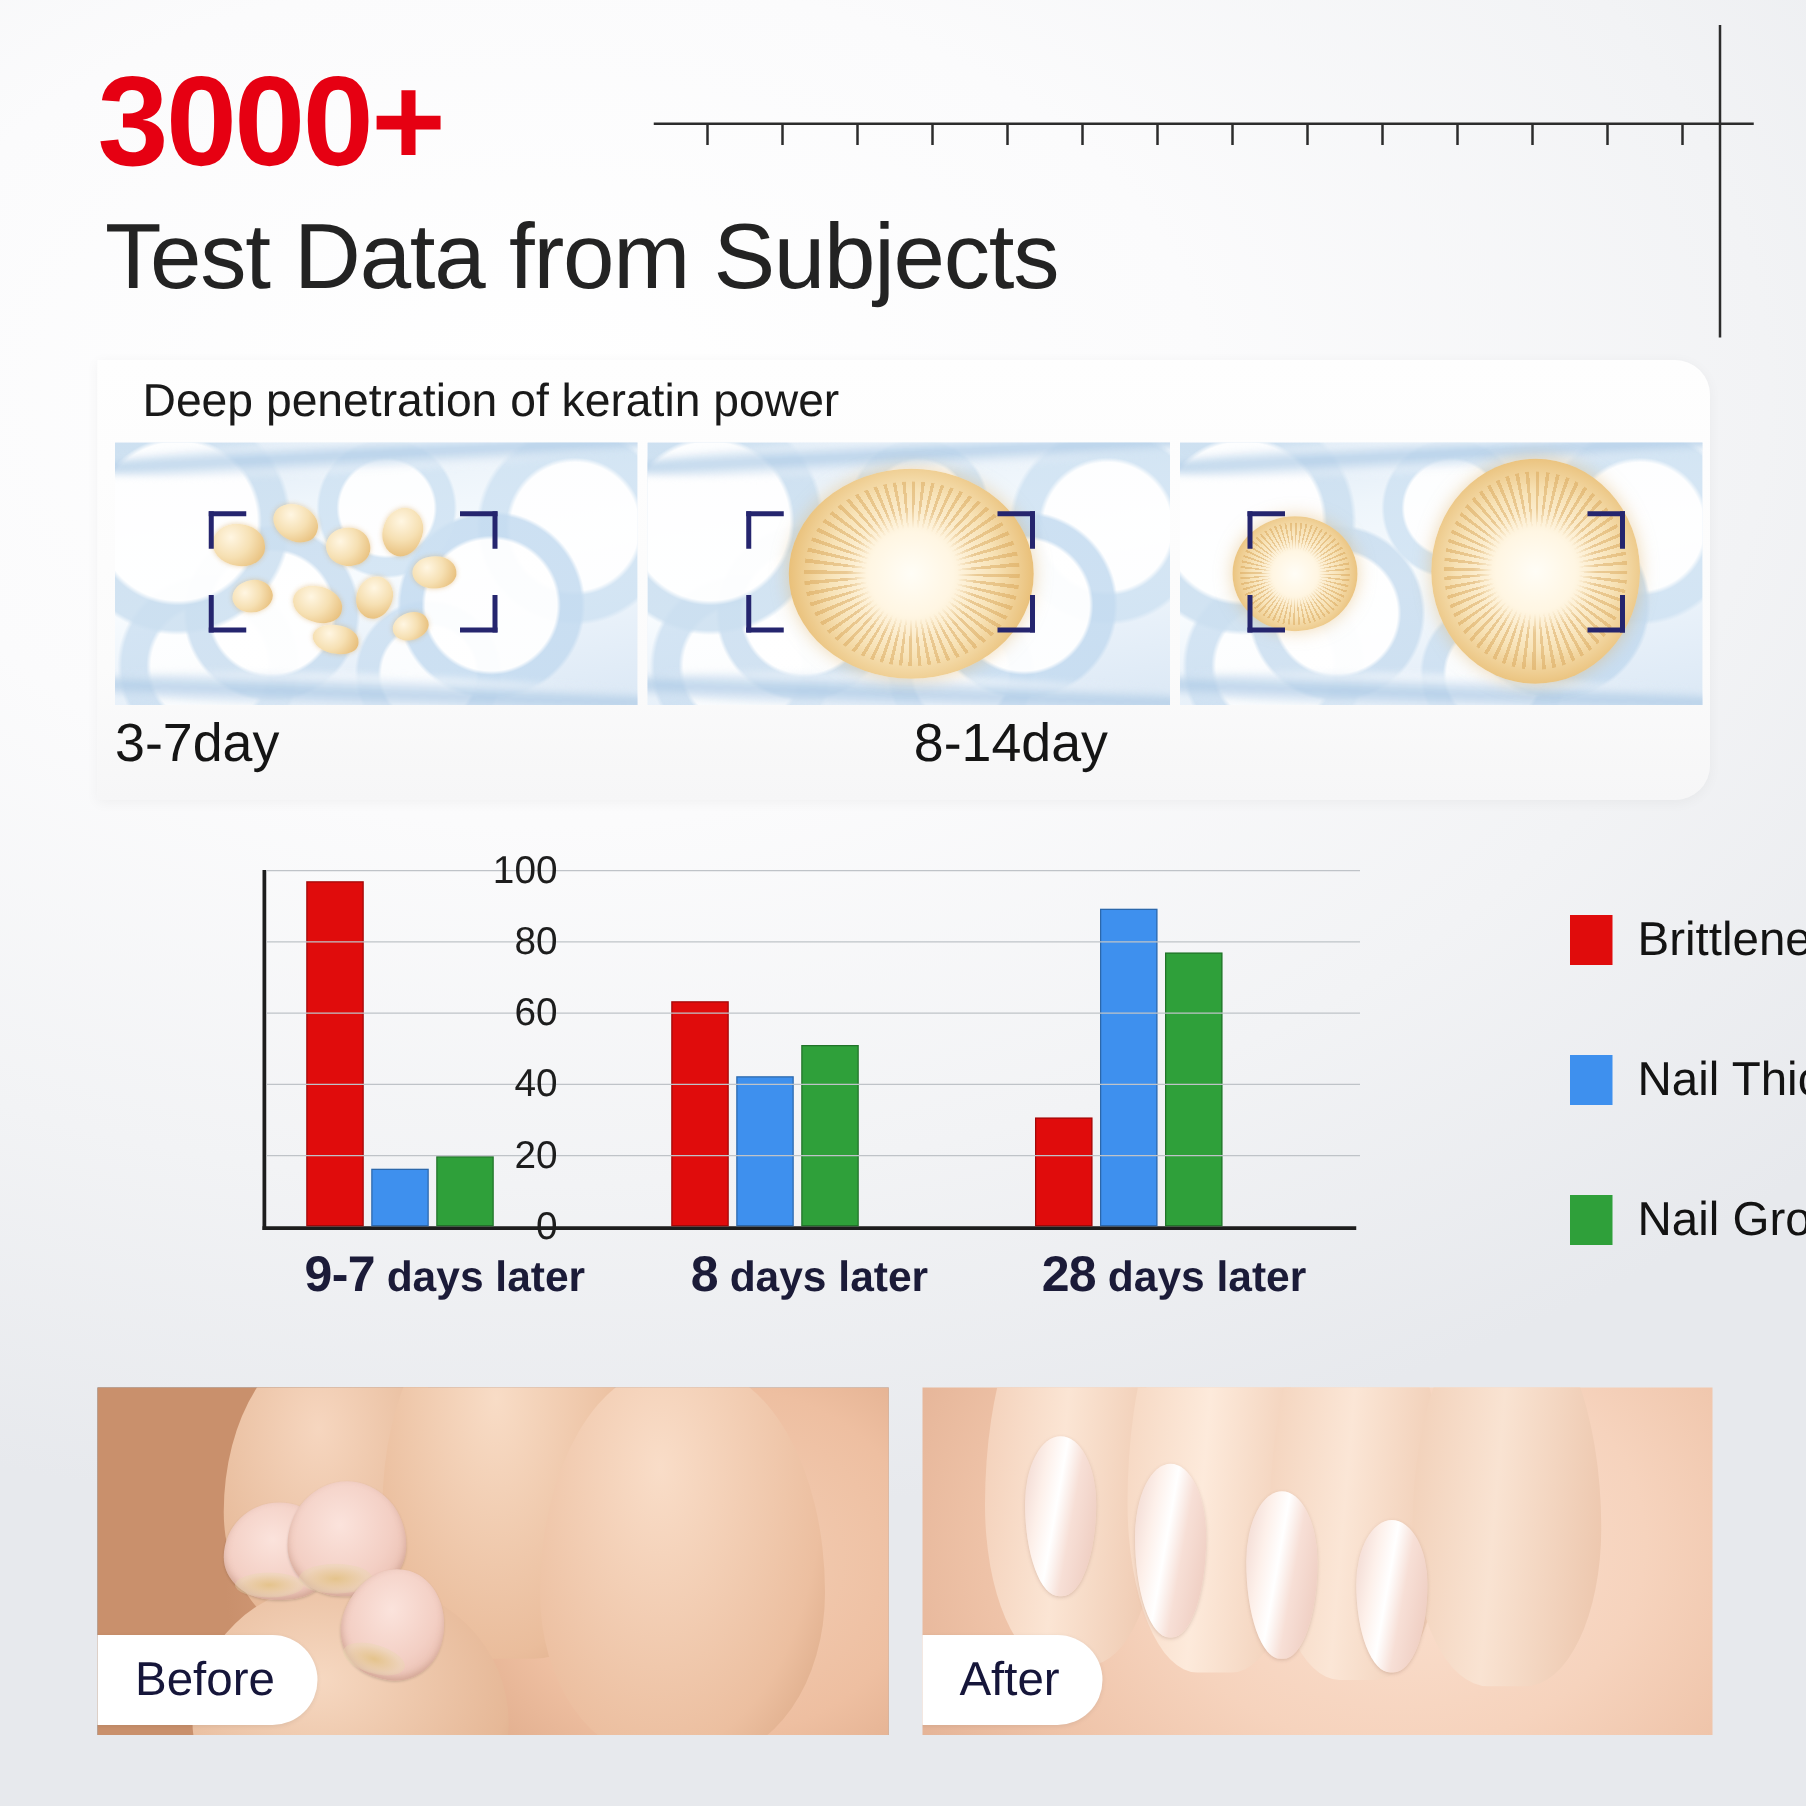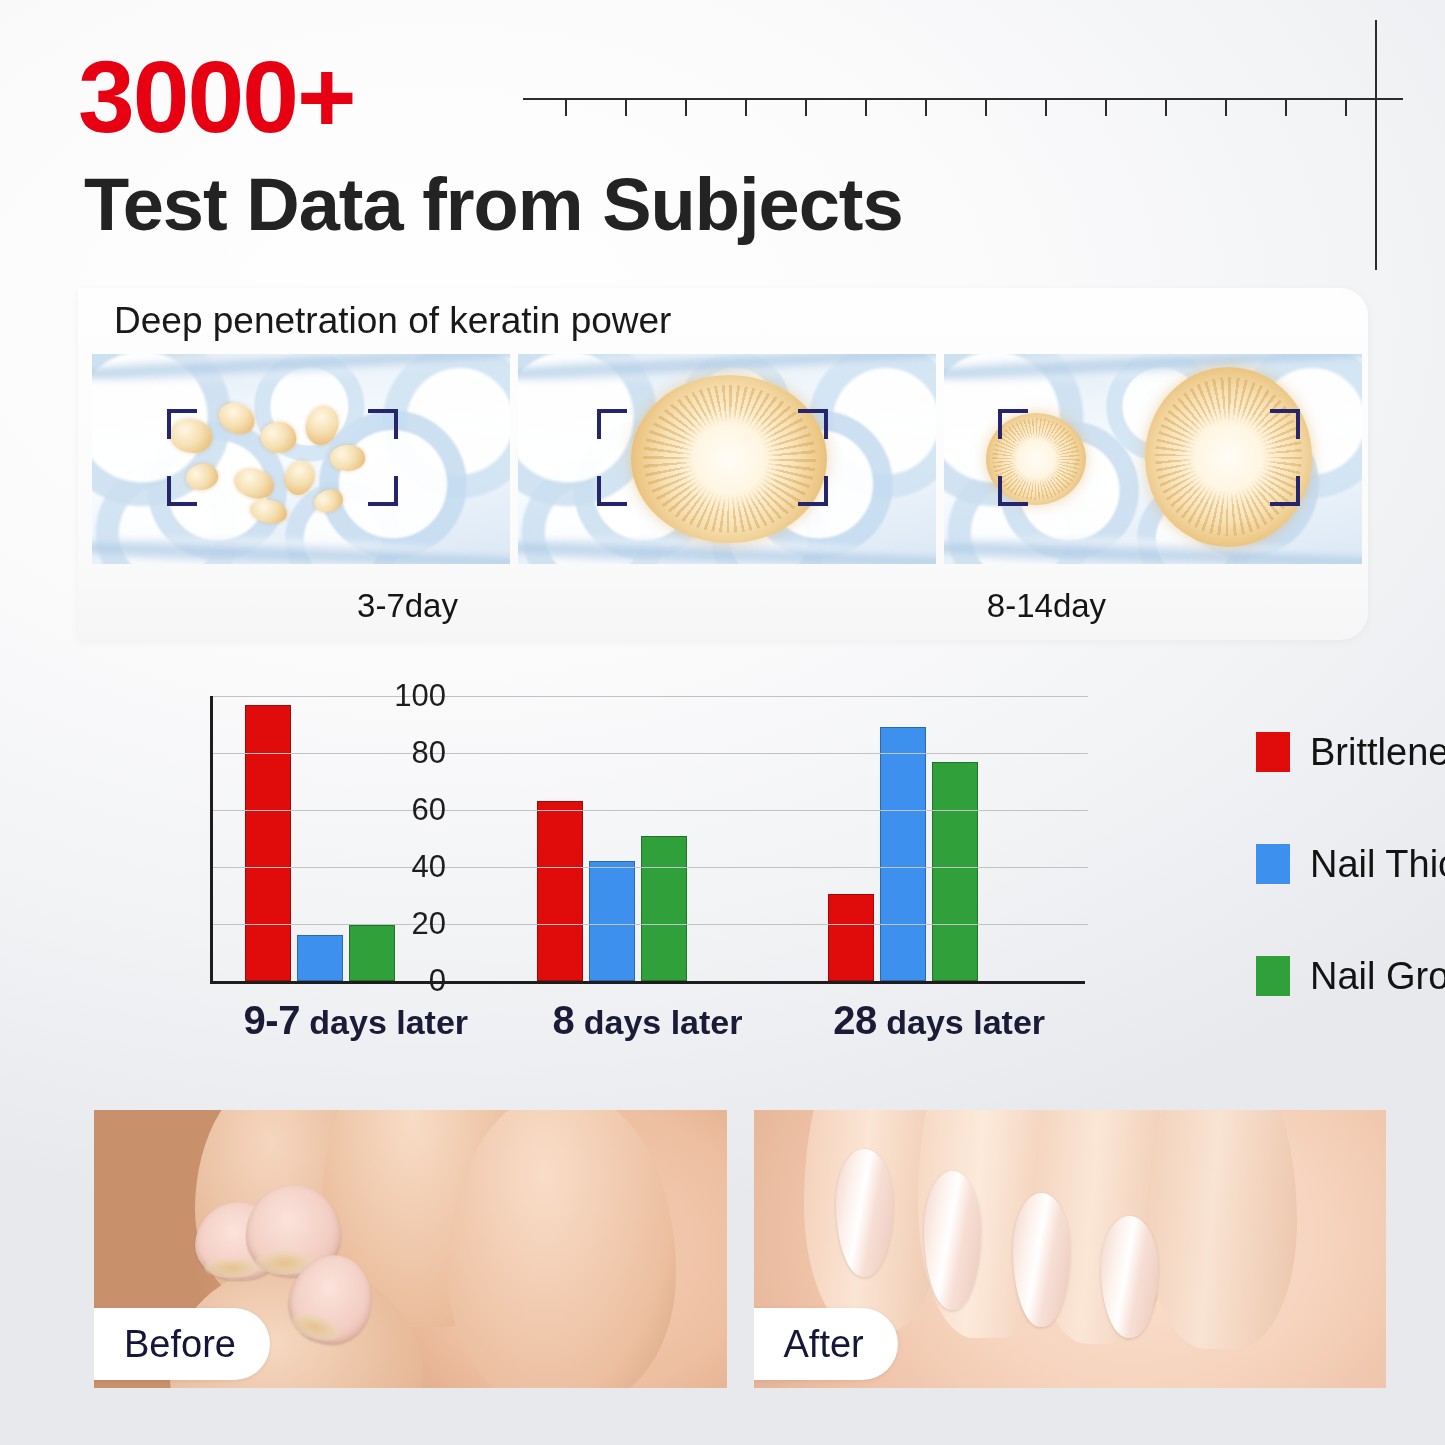--- a/index.html
+++ b/index.html
@@ -35,21 +35,21 @@
     color: #e60012;
     line-height: 1;
     white-space: nowrap;
   }
   .headline-sub {
     position: absolute;
     left: 84px;
     top: 168px;
     font-family: "Liberation Sans Narrow", "Liberation Sans", sans-serif;
     font-size: 74px;
-    font-weight: bold;
+    font-weight: normal;
     letter-spacing: -1px;
     color: #232323;
     line-height: 1;
     white-space: nowrap;
   }
   .ruler {
     position: absolute;
     left: 523px;
     top: 98px;
     width: 880px;
@@ -186,24 +186,22 @@
   .keratin-labels {
     position: absolute;
     left: 14px;
     top: 283px;
     width: 1270px;
     display: flex;
     gap: 8px;
   }
   .keratin-label {
     flex: 1 1 0;
-    text-align: center;
-    font-size: 33px;
+    font-size: 43px;
     color: #151515;
-    margin-top: 16px;
   }
 
   
   .chart-wrap {
     position: absolute;
     left: 148px;
     top: 686px;
     width: 1250px;
     height: 380px;
   }
@@ -305,21 +303,20 @@
 
   
   .photos {
     position: absolute;
     left: 78px;
     top: 1110px;
     width: 1292px;
     height: 278px;
     display: flex;
     gap: 27px;
-    margin-left: 16px;
   }
   .photo {
     position: relative;
     flex: 1 1 0;
     height: 278px;
     overflow: hidden;
   }
   .photo-before {
     background:
       radial-gradient(ellipse 62% 120% at 78% 50%, #f3cfb6 0%, #eebfa1 42%, #dda887 70%, #c9906c 100%),

